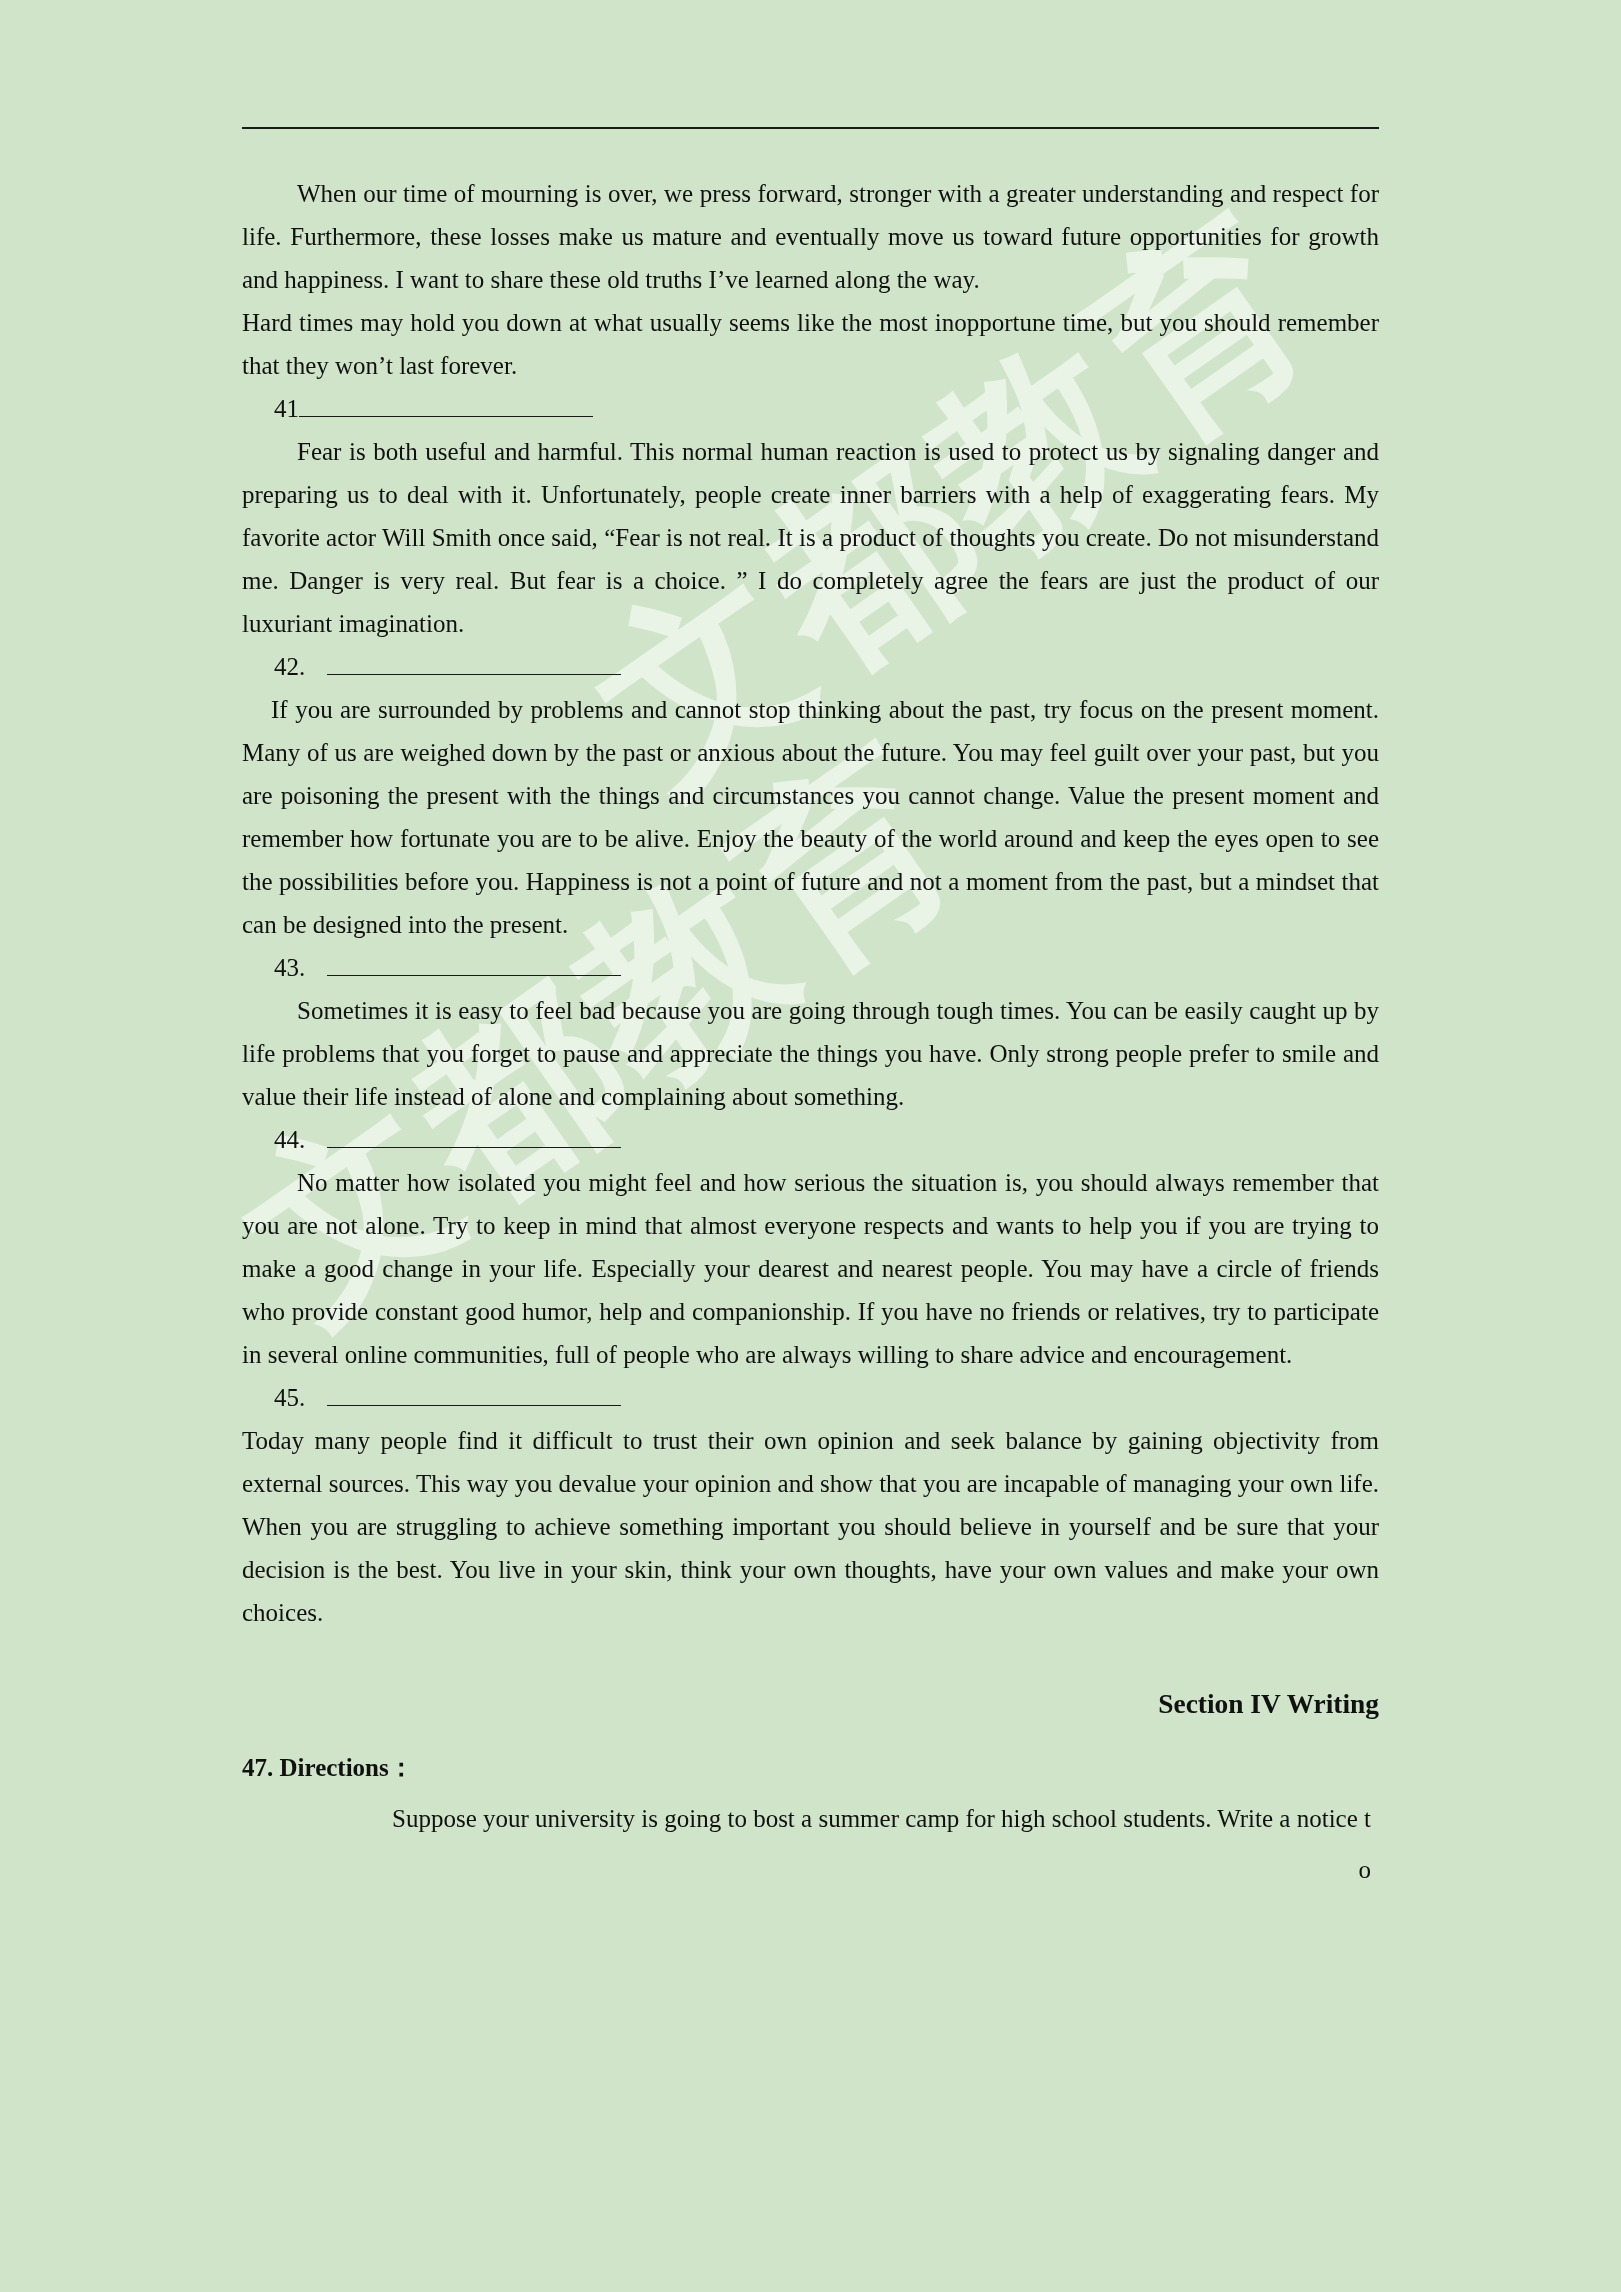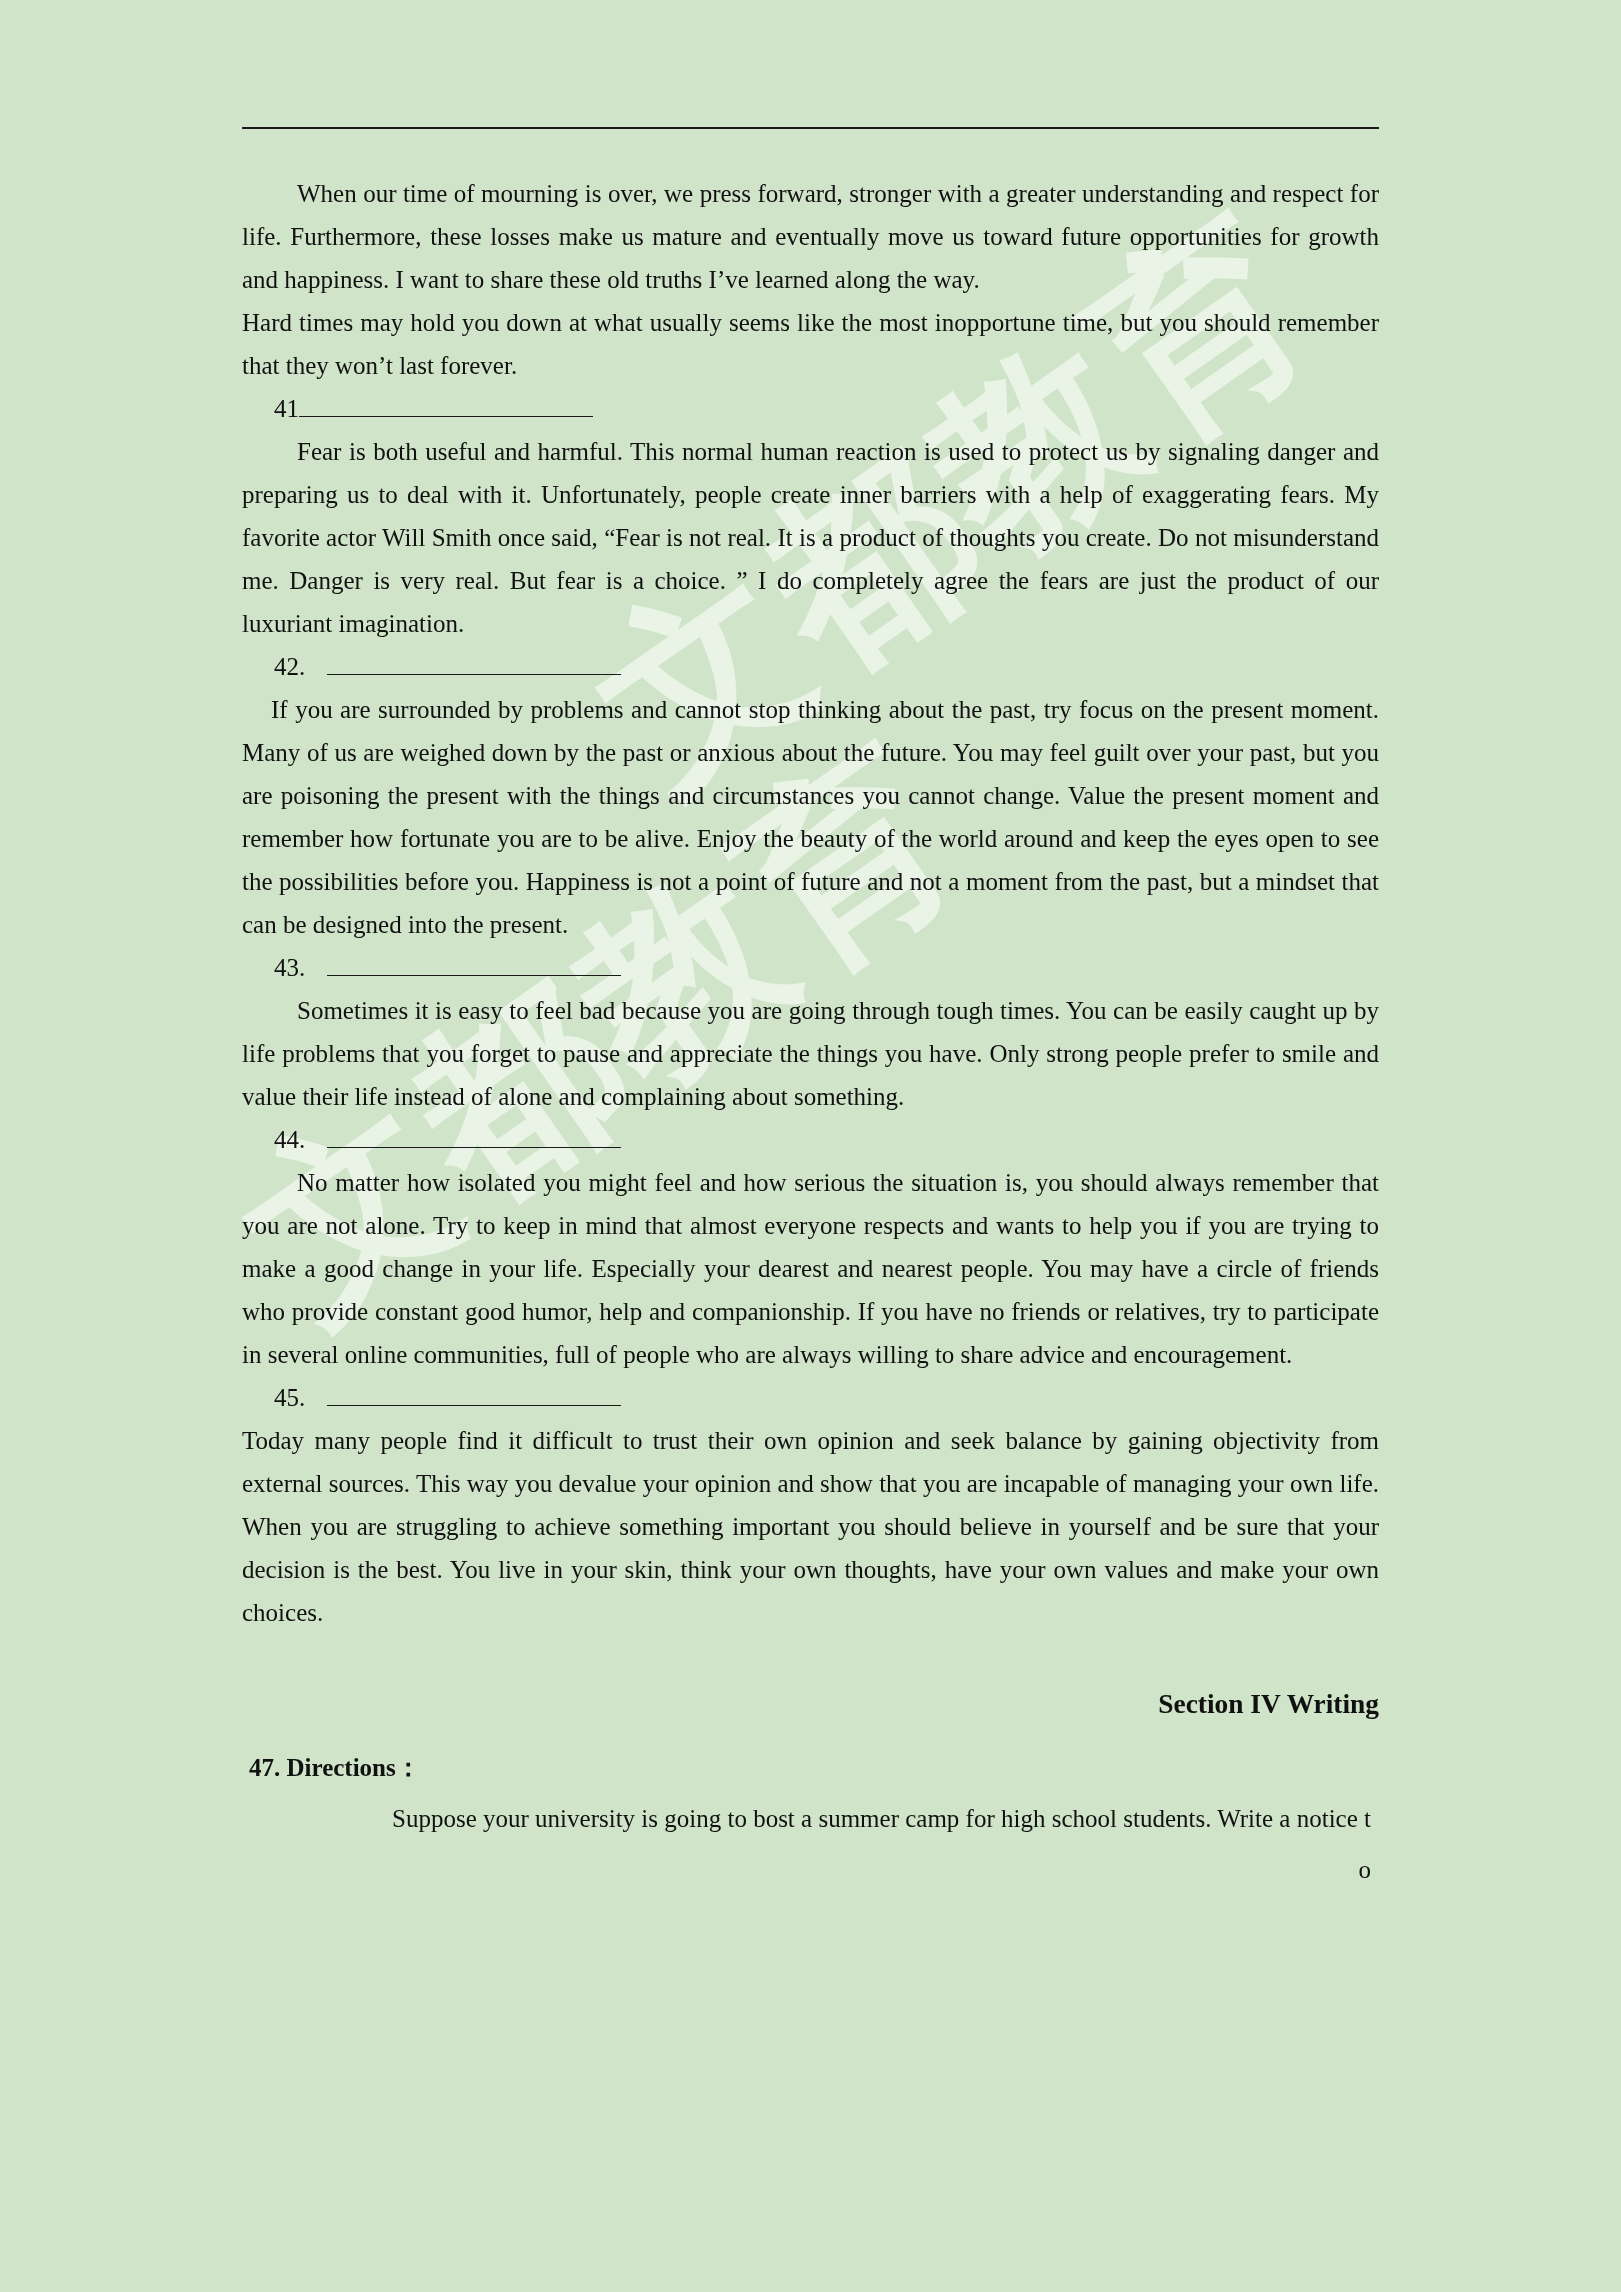--- a/index.html
+++ b/index.html
@@ -98,21 +98,21 @@
   .part-label {
     font-size: 25px;
     font-weight: bold;
     line-height: 43px;
     margin: 0;
   }
   .directions {
     font-size: 25px;
     font-weight: bold;
     line-height: 43px;
-    margin: 7px;
+    margin: 0;
   }
   .plain {
     font-size: 25px;
     line-height: 43px;
     margin: 8px;
     text-align: right;
   }
 </style>
 </head>
 <body>

